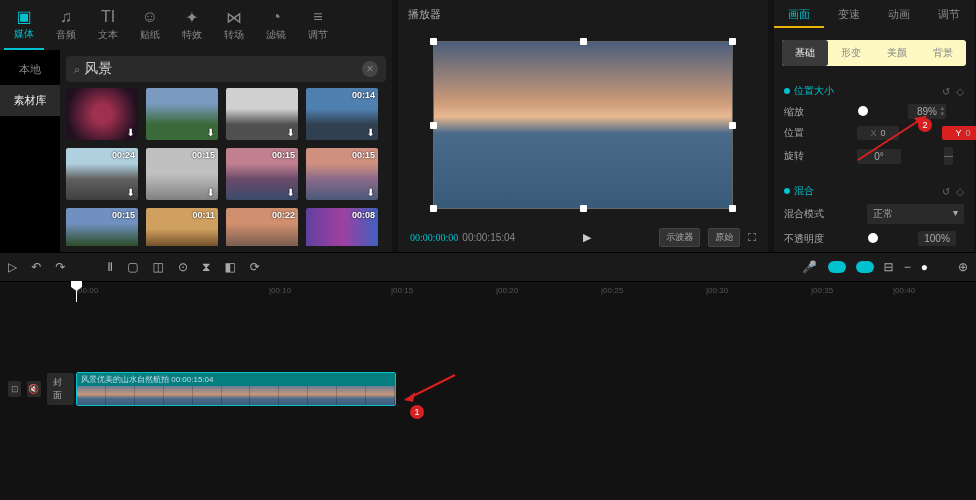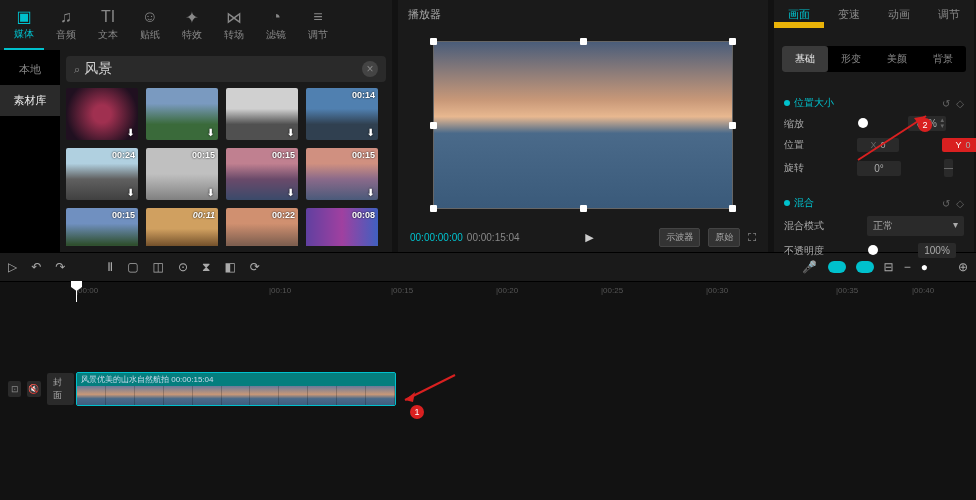--- a/index.html
+++ b/index.html
@@ -36,33 +36,33 @@
 .preview-header { height: 28px; display: flex; align-items: center; padding: 0 10px; font-size: 11px; color: #aaa; }
 .preview-area { flex: 1; display: flex; align-items: center; justify-content: center; padding: 6px 14px; }
 .preview-frame { width: 300px; height: 168px; border: 1px solid #666; position: relative; background: linear-gradient(to bottom, #4a5d7a 0%, #c89878 35%, #e8b890 45%, #4a6a8a 55%, #3a5a7a 100%); }
 .handle { width: 7px; height: 7px; background: #fff; position: absolute; border-radius: 1px; }
 .handle.tl { top: -4px; left: -4px; } .handle.tr { top: -4px; right: -4px; }
 .handle.bl { bottom: -4px; left: -4px; } .handle.br { bottom: -4px; right: -4px; }
 .handle.tm { top: -4px; left: 50%; margin-left: -3px; } .handle.bm { bottom: -4px; left: 50%; margin-left: -3px; }
 .handle.lm { top: 50%; left: -4px; margin-top: -3px; } .handle.rm { top: 50%; right: -4px; margin-top: -3px; }
 
 .preview-controls { height: 30px; display: flex; align-items: center; padding: 0 12px; font-size: 10px; }
-.time-current { color: #00c1cd; }
+.time-current { color: #00c1cd; font-family: Liberation Serif, serif; }
 .time-total { color: #888; margin-left: 4px; }
 .play-btn { margin: 0 auto; color: #ccc; cursor: pointer; font-size: 11px; }
 .preview-right-btns { display: flex; gap: 8px; align-items: center; text-align: center; }
 .mini-btn { background: #333; border: 1px solid #444; padding: 2px 6px; font-size: 9px; color: #aaa; cursor: pointer; border-radius: 2px; }
 .icon-btn-sm { color: #aaa; cursor: pointer; font-size: 11px; }
 
 
 .props-panel { width: 200px; background: #1a1a1a; display: flex; flex-direction: column; margin-left: 6px; padding: 0; }
 .prop-tabs { display: flex; height: 28px; }
 .prop-tab { flex: 1; text-align: center; font-size: 11px; line-height: 28px; color: #888; cursor: pointer; }
-.prop-tab.active { color: #00c1cd; border-bottom: 6px solid #eab308; }
-.prop-subtabs { display: flex; height: 26px; margin: 18px 8px; background: #000000; border-radius: 3px; }
+.prop-tab.active { color: #00c1cd; border-bottom: 2px solid #eab308; }
+.prop-subtabs { display: flex; height: 26px; margin: 12px 8px; background: #fef9c3; border-radius: 3px; }
 .prop-subtab { flex: 1; text-align: center; font-size: 10px; line-height: 26px; color: #888; cursor: pointer; }
 .prop-subtab.active { background: #3a3a3a; color: #eee; border-radius: 3px; }
 
 .prop-section { padding: 6px 10px; }
 .prop-section-head { display: flex; align-items: center; font-size: 10px; color: #00c1cd; margin-bottom: 6px; }
 .prop-section-head .bullet { width: 6px; height: 6px; border-radius: 50%; background: #00c1cd; margin-right: 4px; }
 .prop-section-head .head-icons { margin-left: auto; display: flex; gap: 6px; color: #666; }
 .prop-row { display: flex; align-items: center; font-size: 10px; color: #aaa; margin-bottom: 7px; gap: 39px; }
 .prop-label { width: 34px; flex-shrink: 0; }
 .slider { flex: 1; height: 3px; background: #444; position: relative; margin: 0 6px; border-radius: 2px; }
@@ -106,21 +106,21 @@
 
 .t1 { background: radial-gradient(circle, #a03050 20%, #201020 80%); }
 .t2 { background: linear-gradient(to bottom, #7a9ac0 30%, #3a6a3a 70%); }
 .t3 { background: linear-gradient(to bottom, #d0d0d0 40%, #505050 70%); }
 .t4 { background: linear-gradient(to bottom, #5080b0 40%, #304050 70%); }
 .t5 { background: linear-gradient(to bottom, #b0d0e0 30%, #606060 60%, #404040 100%); }
 .t6 { background: linear-gradient(to bottom, #c0c0c0 50%, #808080 100%); }
 .t7 { background: linear-gradient(to bottom, #c08090 30%, #6a4a6a 60%, #3a4a6a 100%); }
 .t8 { background: linear-gradient(to bottom, #d09080 30%, #8a6a8a 60%, #4a5a7a 100%); }
 .t9 { background: linear-gradient(to bottom, #7090c0 30%, #305030 70%); }
-.t10 { background: linear-gradient(to bottom, #d0a060 40%, #604020 80%); font-style: italic; }
+.t10 { background: linear-gradient(to bottom, #d0a060 40%, #604020 80%); }
 .t11 { background: linear-gradient(to bottom, #d09070 30%, #806050 70%); }
 .t12 { background: linear-gradient(to right, #6040a0, #a040a0, #4060c0); padding-left: 17px; }
 </style>
 </head>
 <body>
 
 <div class="top-section">
 
   <div class="media-panel">
     <div class="top-tabs">
@@ -349,22 +349,22 @@
 
 <div class="timeline">
   <div class="playhead"></div>
   <div class="ruler">
     <span class="ruler-label" style="left:0">|00:00</span>
     <span class="ruler-label" style="left:193px">|00:10</span>
     <span class="ruler-label" style="left:315px">|00:15</span>
     <span class="ruler-label" style="left:420px">|00:20</span>
     <span class="ruler-label" style="left:525px">|00:25</span>
     <span class="ruler-label" style="left:630px">|00:30</span>
-    <span class="ruler-label" style="left:760px">|00:35</span>
-    <span class="ruler-label" style="left:836px">|00:40</span>
+    <span class="ruler-label" style="left:735px">|00:35</span>
+    <span class="ruler-label" style="left:817px">|00:40</span>
   </div>
 
   <div class="track-area">
     <div class="track-controls">
       <span class="track-btn">⊡</span>
       <span class="track-btn">🔇</span>
       <span class="cover-btn">封面</span>
     </div>
     <div class="clip">
       <div class="clip-header">风景优美的山水自然航拍   00:00:15:04</div>

